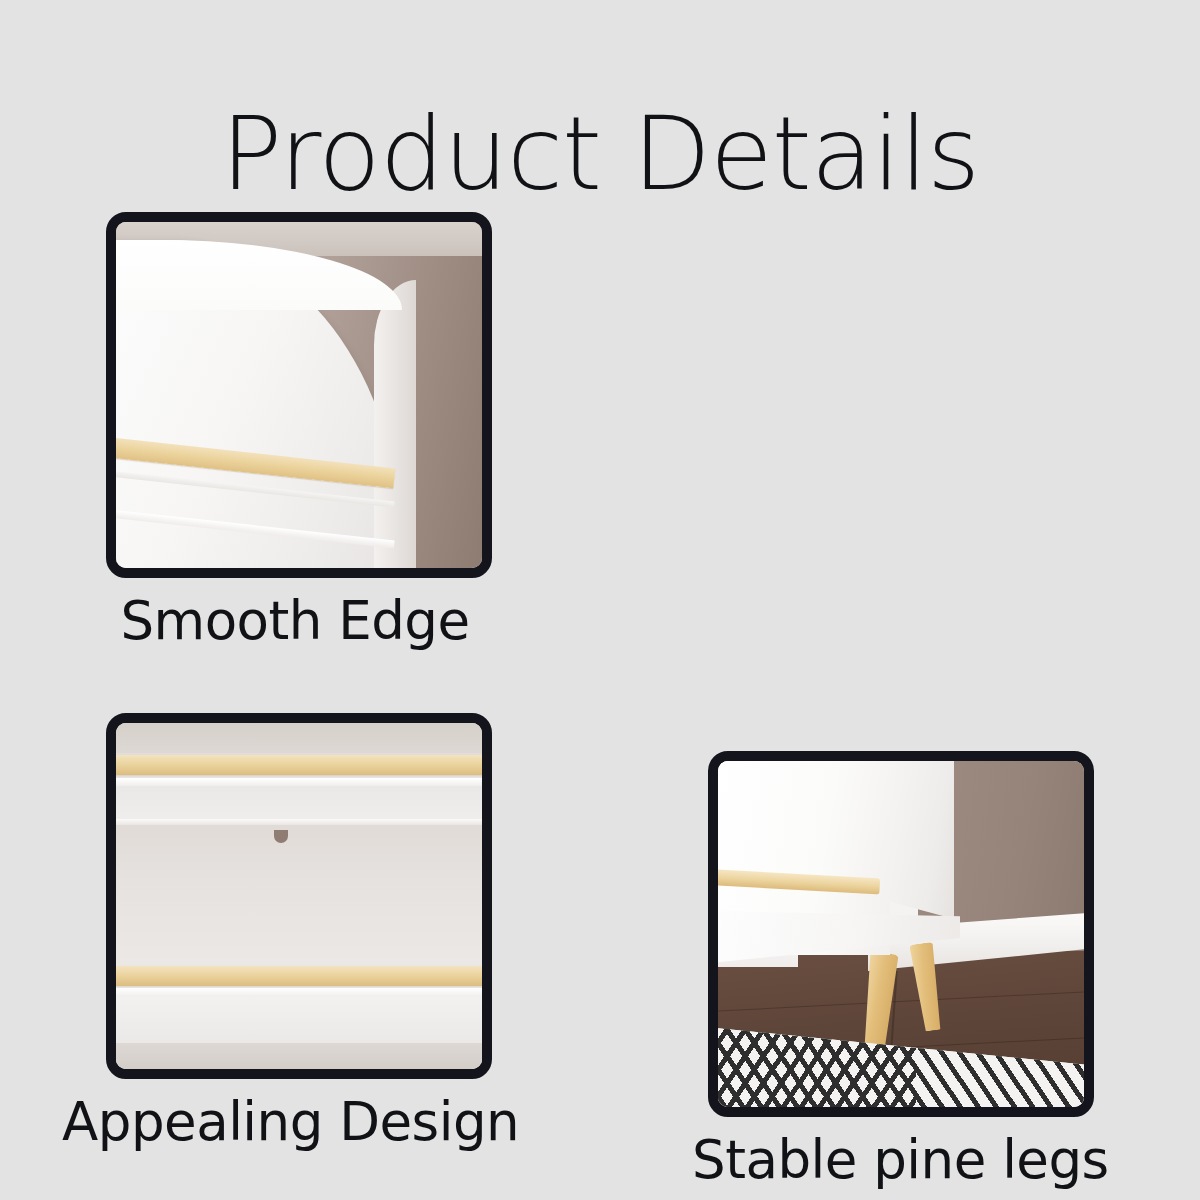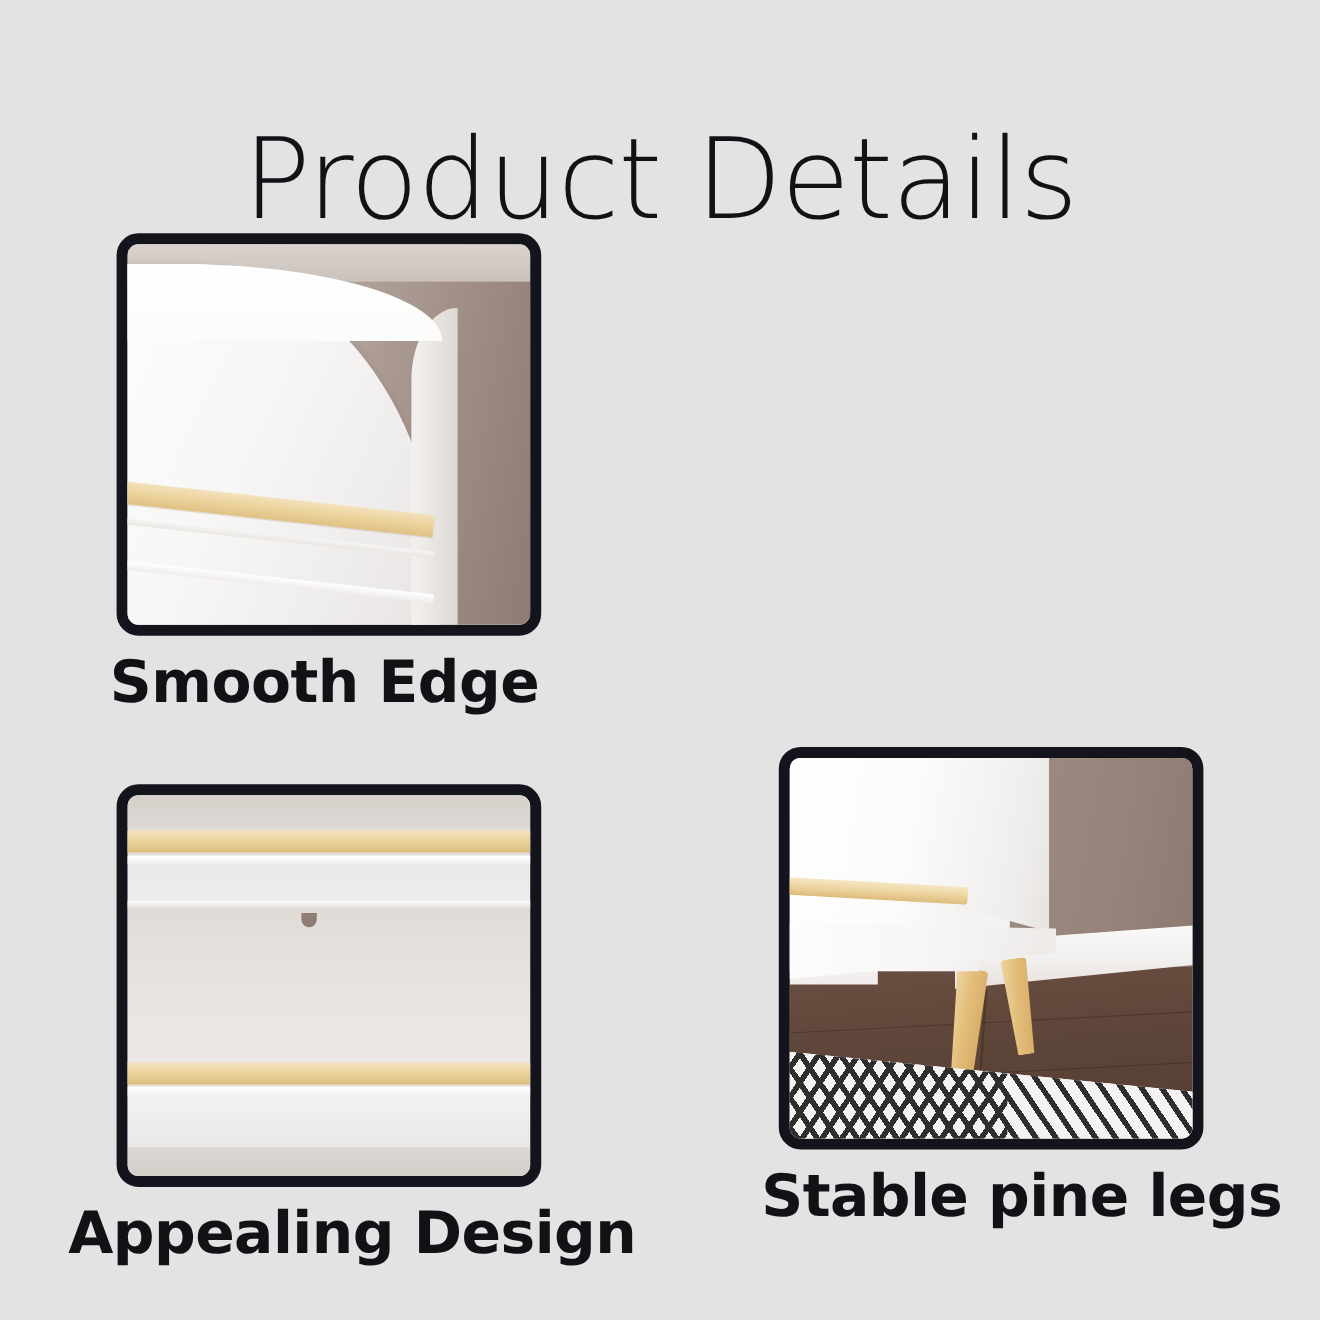--- a/index.html
+++ b/index.html
@@ -12,21 +12,21 @@
     background: #e3e3e3;
     font-family: "DejaVu Sans", "Liberation Sans", sans-serif;
     overflow: hidden;
     position: relative;
   }
 
   
   .page-title {
     position: absolute;
     left: 0;
-    top: 42px;
+    top: 32px;
     width: 1200px;
     text-align: center;
     font-family: "DejaVu Sans", "Liberation Sans", sans-serif;
     font-weight: 300;
     font-size: 102px;
     line-height: 1.05;
     letter-spacing: -1px;
     color: #111216;
   }
 
@@ -38,42 +38,42 @@
     width: 1200px;
     height: 1200px;
   }
   .cell {
     position: absolute;
     width: 386px;
   }
   .cell-0 { left: 106px;  top: 212px; }
   .cell-1 { left: 708px;  top: 212px; }
   .cell-2 { left: 106px;  top: 713px; }
-  .cell-3 { left: 708px;  top: 679px; }
+  .cell-3 { left: 708px;  top: 751px; }
 
   .frame {
     position: relative;
     width: 366px;
     height: 346px;
     border: 10px solid #14151c;
     border-radius: 20px;
     overflow: hidden;
     background: #efeeec;
   }
   .photo {
     position: absolute;
     inset: 0;
     overflow: hidden;
   }
 
   .caption {
     margin-top: 14px;
     text-align: center;
     font-family: "DejaVu Sans", "Liberation Sans", sans-serif;
-    font-weight: 700;
+    font-weight: 400;
     font-size: 53px;
     line-height: 1.1;
     letter-spacing: -0.5px;
     color: #111216;
     white-space: nowrap;
   }
   .cell-0 .caption { margin-left: -8px; }
   .cell-1 .caption { margin-left: 0px; }
   .cell-2 .caption { margin-left: -44px; }
   .cell-3 .caption { margin-left: -16px; }

